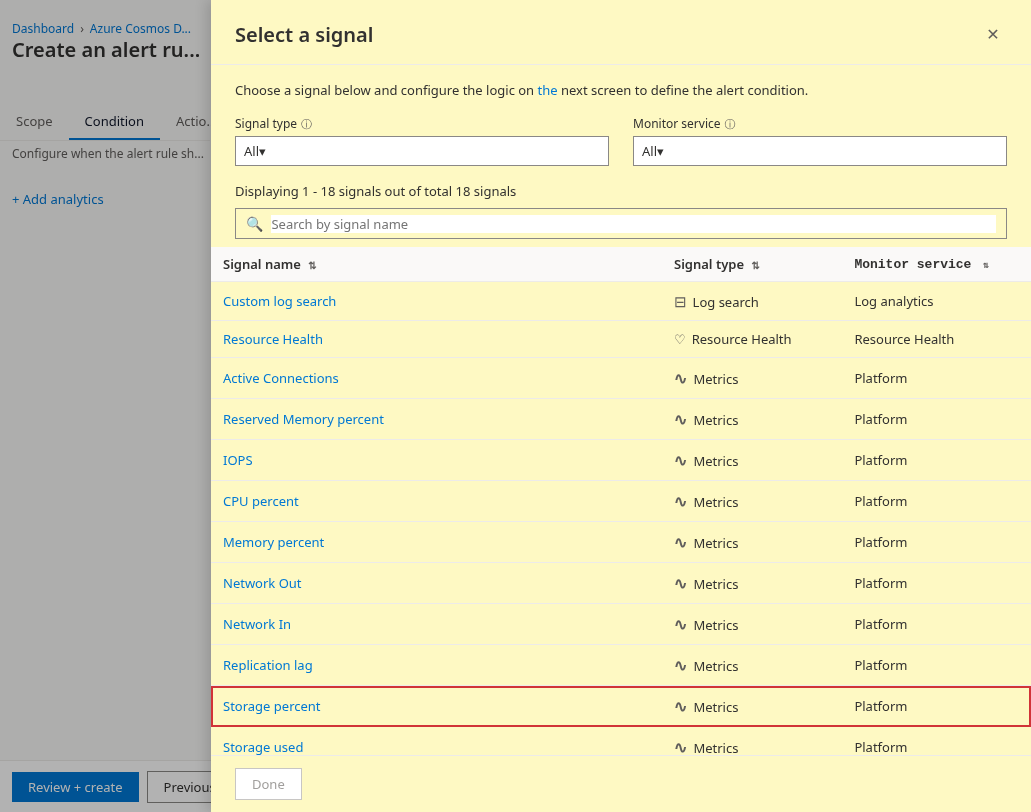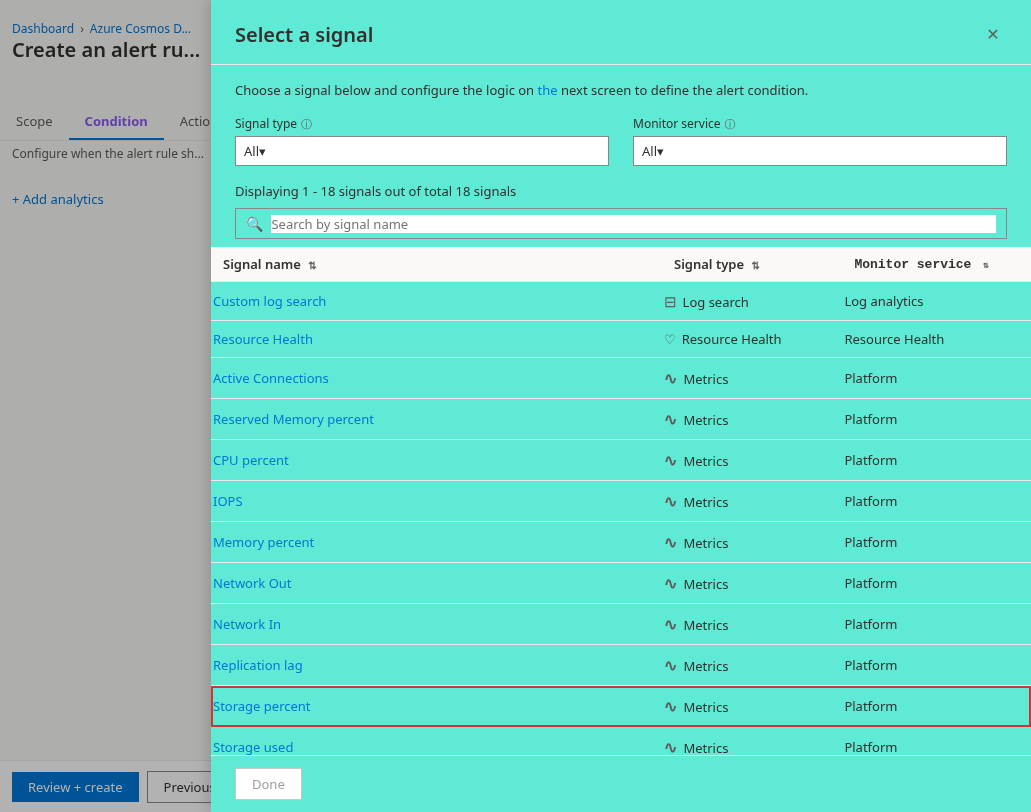--- a/index.html
+++ b/index.html
@@ -52,22 +52,22 @@
       width: 210px;
     }
     .bg-tab {
       padding: 8px 16px;
       font-size: 13px;
       cursor: pointer;
       color: #605e5c;
       border-bottom: 2px solid transparent;
     }
     .bg-tab.active {
-      color: #8b5cf6;
-      font-weight: 700;
+      color: #0f172a;
+      font-weight: 400;
       border-bottom: 2px solid #0078d4;
     }
 
     .bg-add-condition {
       position: absolute;
       top: 190px; left: 12px;
       display: flex;
       align-items: center;
       gap: 6px;
       color: #0078d4;
@@ -129,21 +129,21 @@
       background: rgba(0,0,0,0.3);
       z-index: 10;
     }
 
     
     .modal {
       position: absolute;
       top: 0; right: 0;
       width: 820px;
       height: 100%;
-      background: #5eead4;
+      background: #fef9c3;
       z-index: 20;
       display: flex;
       flex-direction: column;
       box-shadow: -4px 0 12px rgba(0,0,0,0.15);
     }
 
     .modal-header {
       display: flex;
       justify-content: space-between;
       align-items: center;
@@ -256,21 +256,21 @@
       font-weight: 600;
       color: #323130;
       border-bottom: 1px solid #edebe9;
     }
     .signal-table th .sort-icon {
       margin-left: 4px;
       font-size: 10px;
       color: #605e5c;
     }
     .signal-table td {
-      padding: 9px 2px;
+      padding: 9px 12px;
       font-size: 13px;
       border-bottom: 1px solid #edebe9;
       vertical-align: middle;
     }
     .signal-table td a {
       color: #0078d4;
       text-decoration: none;
     }
 
     .row-selected {
@@ -399,26 +399,26 @@
               <td><a href="#">Active Connections</a></td>
               <td><span style="color:#605e5c; font-size:16px; margin-right:6px; font-weight:700;">∿</span>Metrics</td>
               <td>Platform</td>
             </tr>
             <tr>
               <td><a href="#">Reserved Memory percent</a></td>
               <td><span style="color:#605e5c; font-size:16px; margin-right:6px; font-weight:700;">∿</span>Metrics</td>
               <td>Platform</td>
             </tr>
             <tr>
+              <td><a href="#">IOPS</a></td>
+              <td><span style="color:#605e5c; font-size:16px; margin-right:6px; font-weight:700;">∿</span>Metrics</td>
+              <td>Platform</td>
+            </tr>
+            <tr>
               <td><a href="#">CPU percent</a></td>
-              <td><span style="color:#605e5c; font-size:16px; margin-right:6px; font-weight:700;">∿</span>Metrics</td>
-              <td>Platform</td>
-            </tr>
-            <tr>
-              <td><a href="#">IOPS</a></td>
               <td><span style="color:#605e5c; font-size:16px; margin-right:6px; font-weight:700;">∿</span>Metrics</td>
               <td>Platform</td>
             </tr>
             <tr>
               <td><a href="#">Memory percent</a></td>
               <td><span style="color:#605e5c; font-size:16px; margin-right:6px; font-weight:700;">∿</span>Metrics</td>
               <td>Platform</td>
             </tr>
             <tr>
               <td><a href="#">Network Out</a></td>

